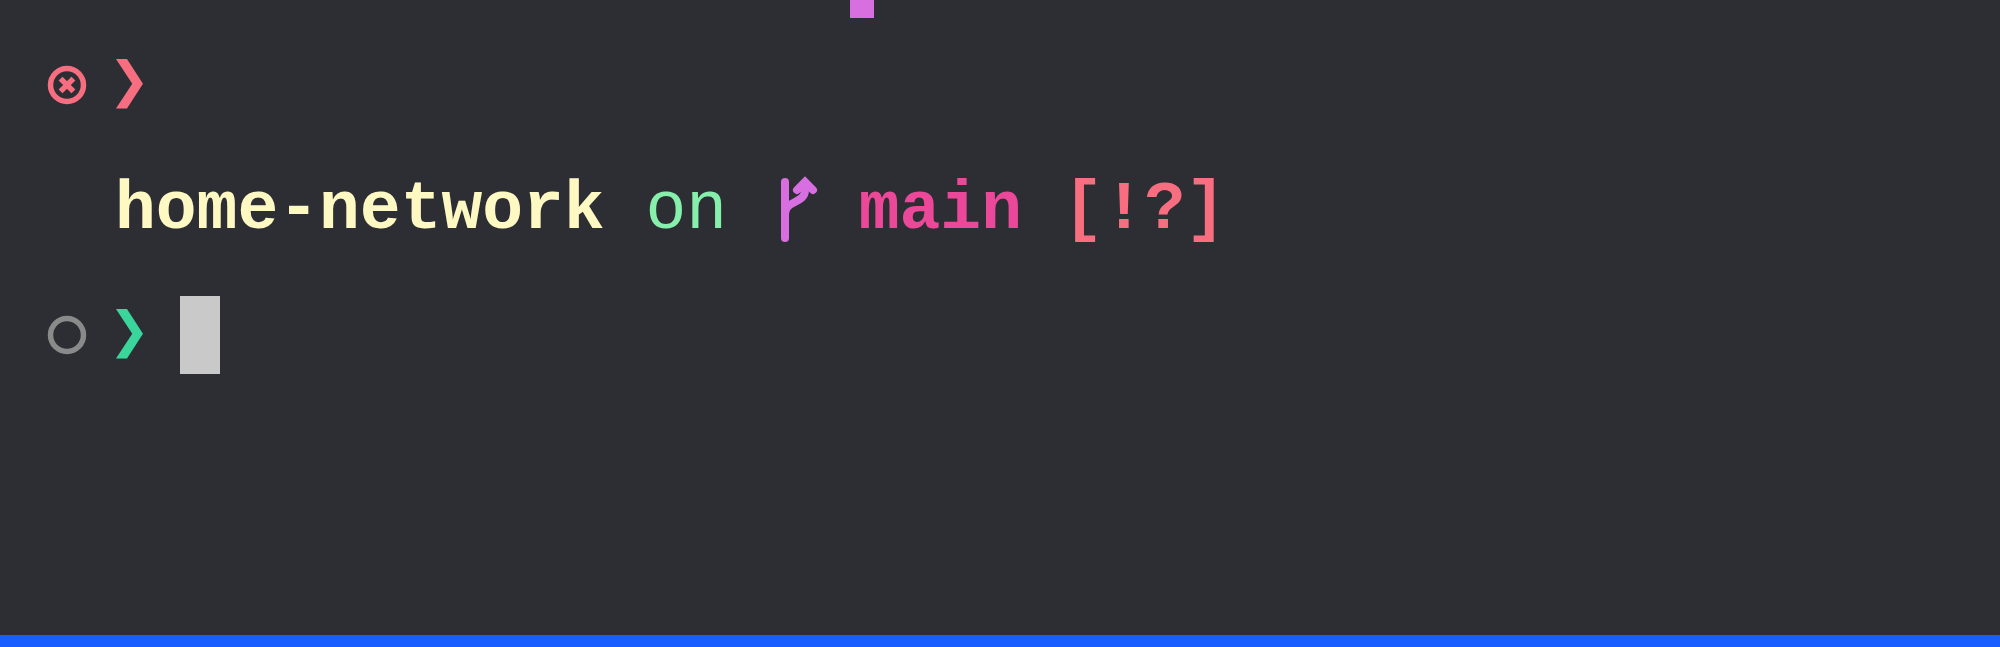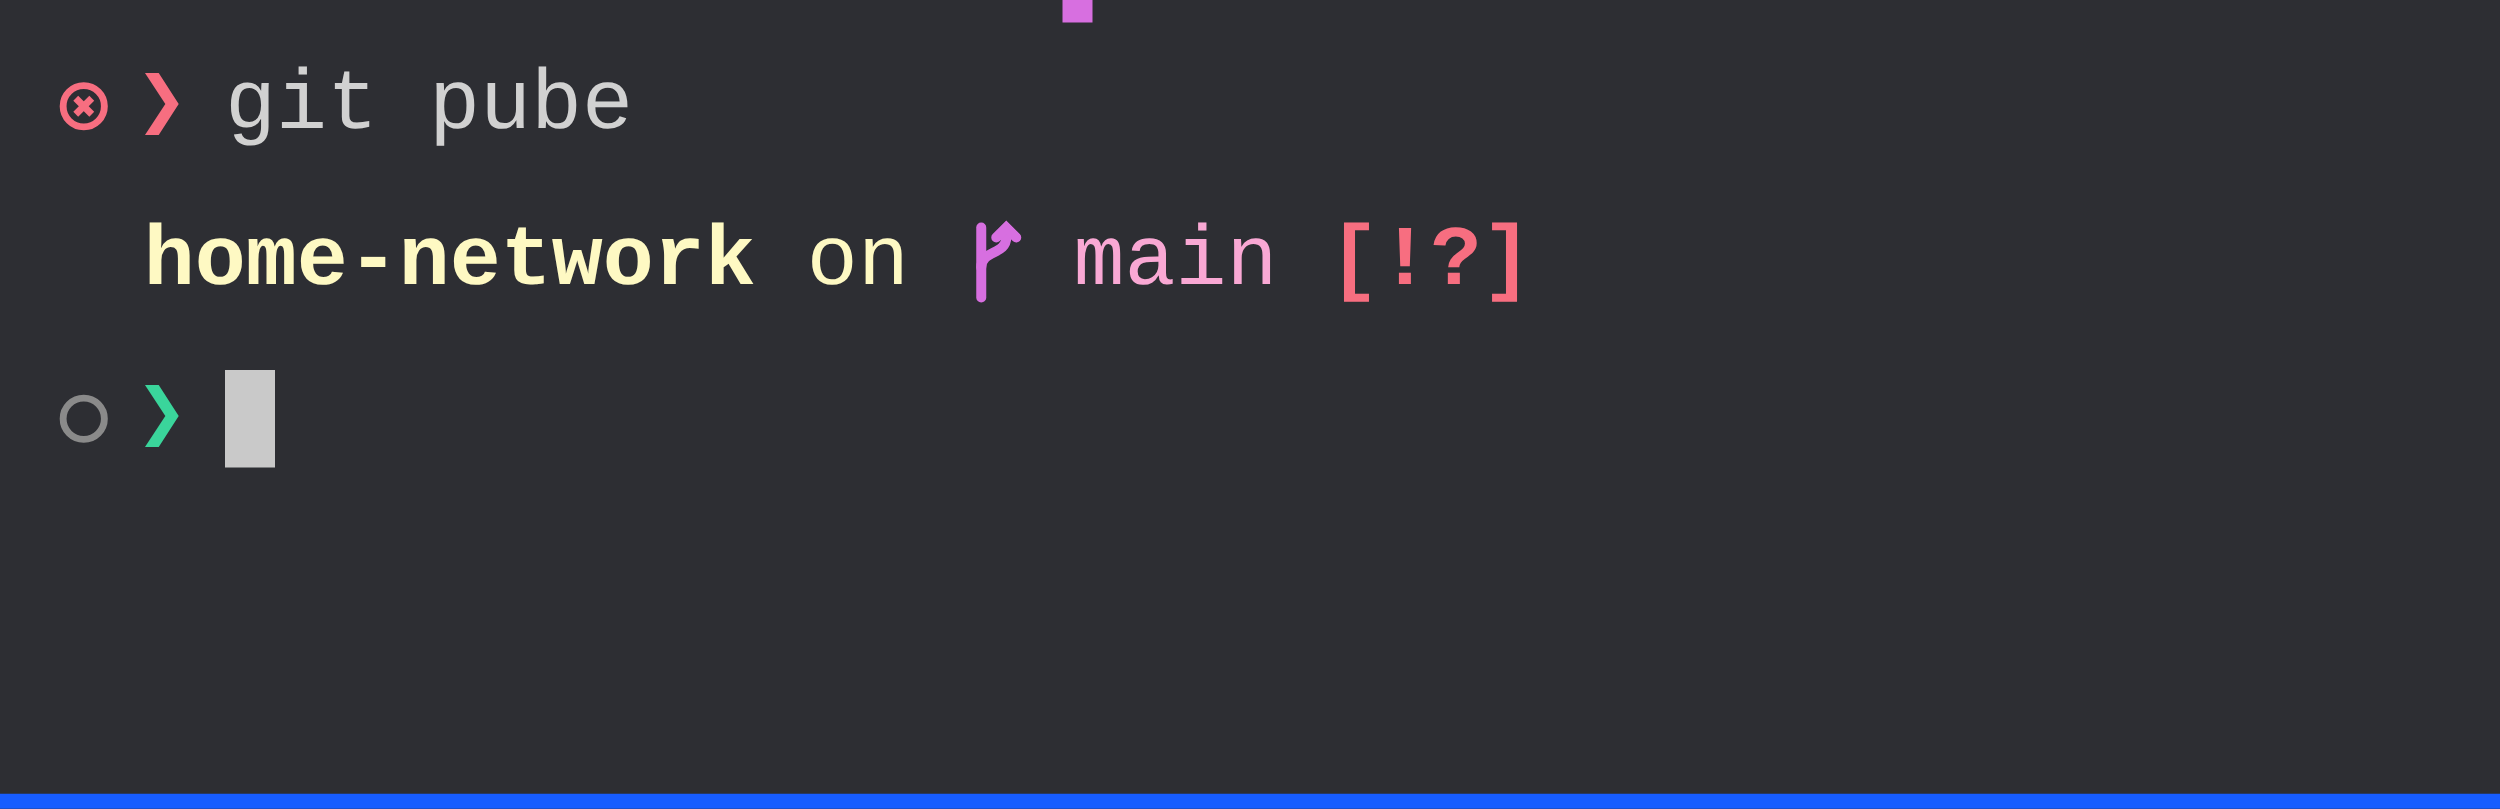--- a/index.html
+++ b/index.html
@@ -52,35 +52,35 @@
       color: #3ad59b;
     }
     .cmd-text {
       color: #d1d1d1;
     }
     .cwd {
       color: #fef9c3;
       font-weight: bold;
     }
     .on-text {
-      color: #fef9c3;
+      color: #86efac;
     }
     .branch-icon {
       color: #d76fe0;
       font-weight: bold;
       display: inline-flex;
       align-items: center;
     }
     .branch-icon svg {
       width: 50px;
       height: 72px;
     }
     .branch-name {
-      color: #f9a8d4;
-      font-weight: normal;
+      color: #ec4899;
+      font-weight: bold;
     }
     .dirty-status {
       color: #f76e80;
       font-weight: bold;
     }
     .cursor-block {
       display: inline-block;
       width: 40px;
       height: 78px;
       background: #c9c9c9;
@@ -119,21 +119,20 @@
 
   <div class="line">
     <span class="status-icon error-icon">
       <svg viewBox="0 0 24 24" fill="none" stroke="#f76e80" stroke-width="3">
         <circle cx="12" cy="12" r="9"></circle>
         <line x1="8.5" y1="8.5" x2="15.5" y2="15.5"></line>
         <line x1="15.5" y1="8.5" x2="8.5" y2="15.5"></line>
       </svg>
     </span>
     <span class="prompt-arrow arrow-red">❯</span>
-    <span class="cmd-text">git pube</span>
   </div>
 
   <div class="line info-line">
     <span class="cwd">home-network</span>
     <span class="on-text"> on </span>
     <span class="branch-icon">
       <svg viewBox="0 0 24 36" fill="none" stroke="#d76fe0" stroke-width="4" stroke-linecap="round">
         <path d="M8 4 L8 32"></path>
         <path d="M8 20 C 8 13, 18 15, 18 8"></path>
         <path d="M14 8 L18 4 L22 8" fill="none"></path>

